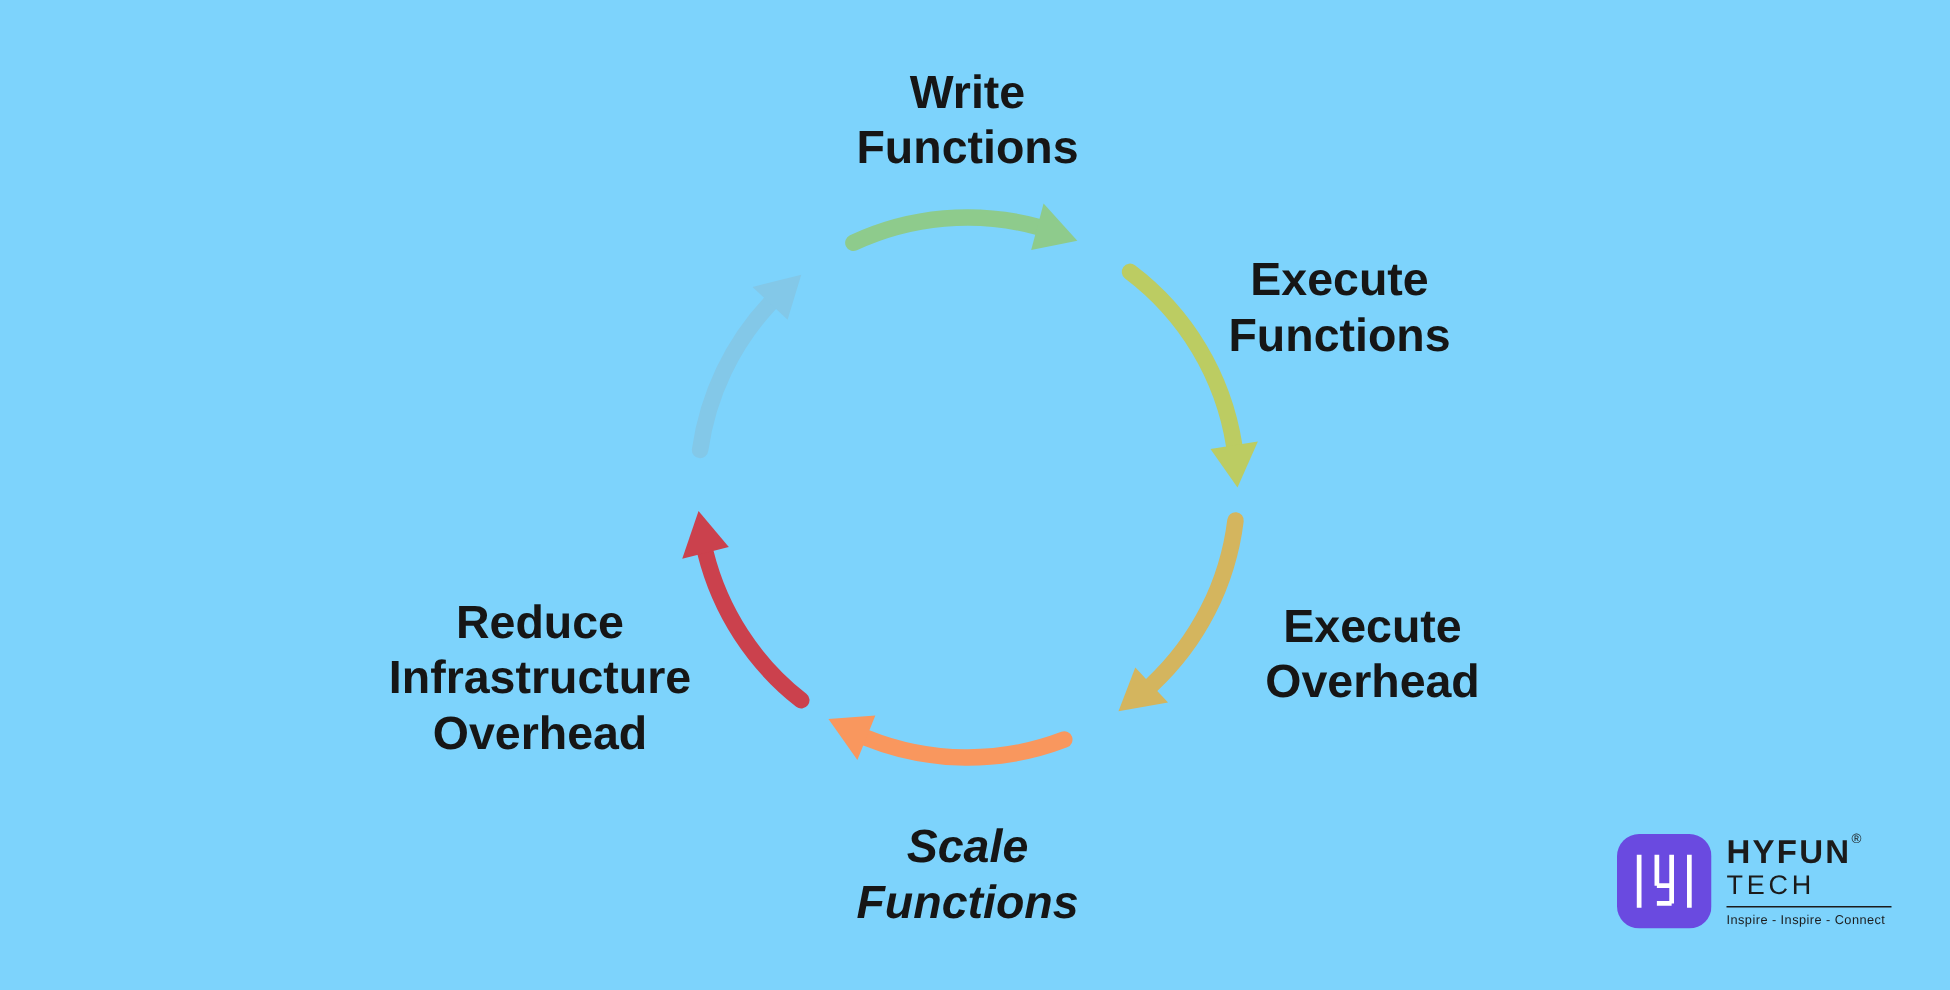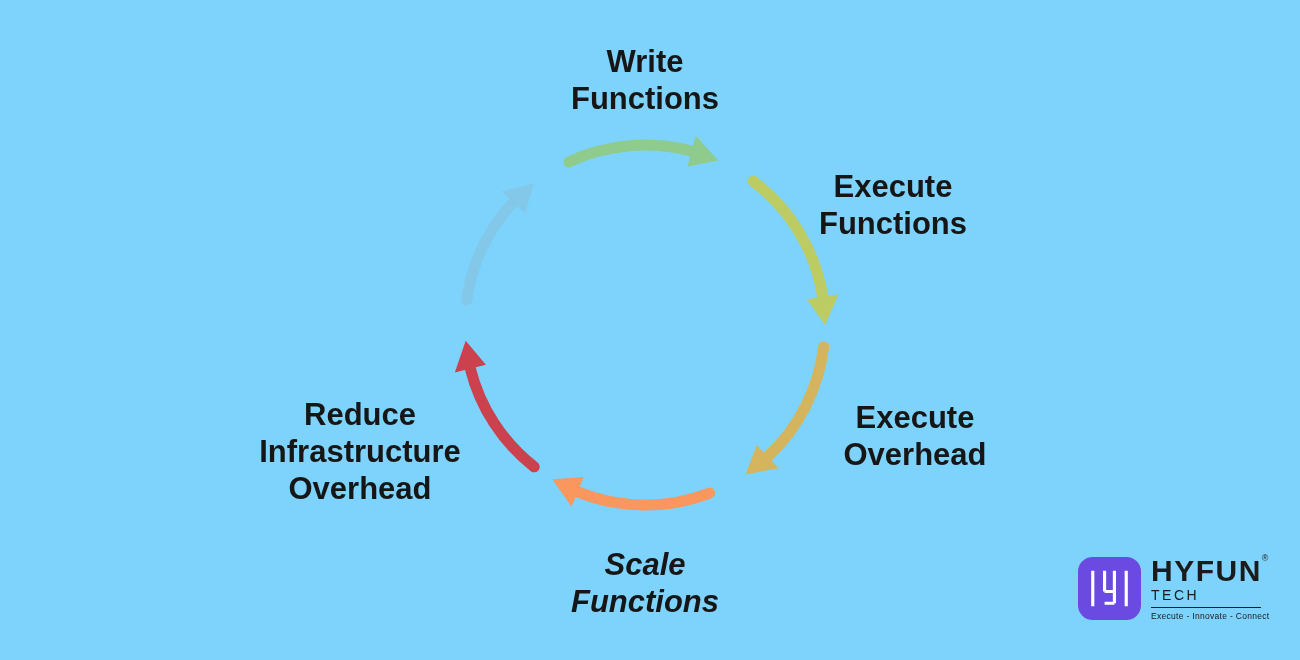--- a/index.html
+++ b/index.html
@@ -37,32 +37,32 @@
     display: flex;
     align-items: center;
     gap: 10px;
   }
   .logo-icon { width: 63px; height: 63px; }
   .logo-icon svg { display: block; width: 63px; height: 63px; }
   .logo-text { display: flex; flex-direction: column; }
   .brand-row { line-height: 1; white-space: nowrap; }
   .brand-name {
     font-weight: 700;
-    font-size: 30px;
+    font-size: 22px;
     letter-spacing: 1.5px;
   }
   .brand-reg {
     font-size: 9px;
     vertical-align: top;
     position: relative;
     top: -2px;
   }
   .brand-sub {
     font-weight: 400;
-    font-size: 14px;
+    font-size: 18px;
     letter-spacing: 2.5px;
     line-height: 1.1;
     margin-top: 2px;
   }
   .logo-divider {
     height: 1px;
     width: 110px;
     margin: 4px 0 3px 0;
   }
   .brand-tagline {
@@ -115,17 +115,17 @@
         <rect x="0" y="0" width="64" height="64" rx="15" fill="#6a4ae0"></rect>
         <path d="M15 14 V50 M49 14 V50 M27 14 V35 M27 35 H37 M37 14 V47 M27 47 H37" fill="none" stroke-width="3.2" stroke="#ffffff"></path>
       </svg>
     </div>
     <div class="logo-text" style="color: rgb(27, 27, 27);">
       <div class="brand-row">
         <span class="brand-name">HYFUN</span><span class="brand-reg">®</span>
       </div>
       <div class="brand-sub">TECH</div>
       <div class="logo-divider" style="background: rgb(27, 27, 27);"></div>
-      <div class="brand-tagline">Execute - Innovate - Connect</div>
+      <div class="brand-tagline">Inspire - Inspire - Connect</div>
     </div>
   </div>
 
 </div>
 
 </body></html>

